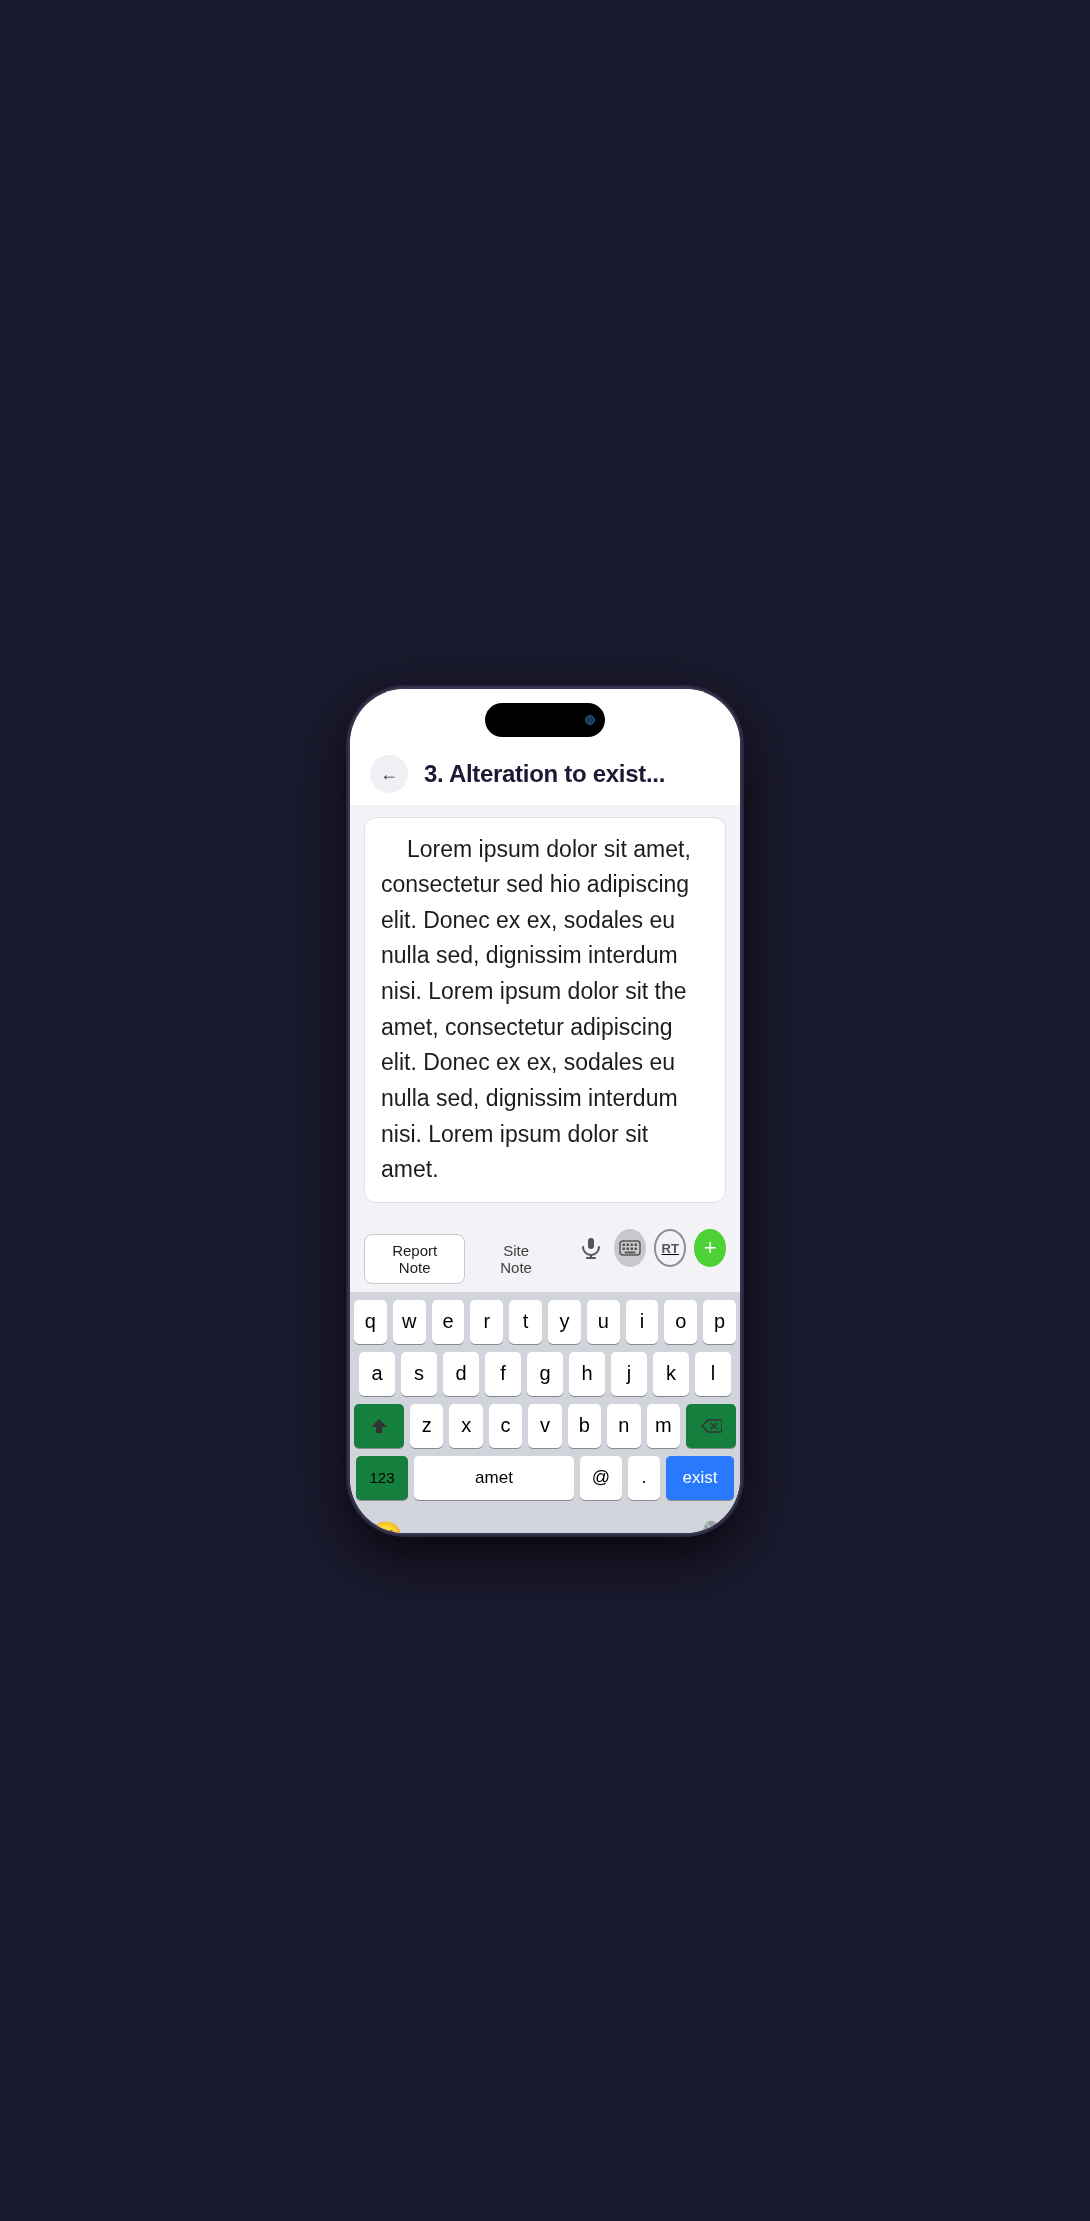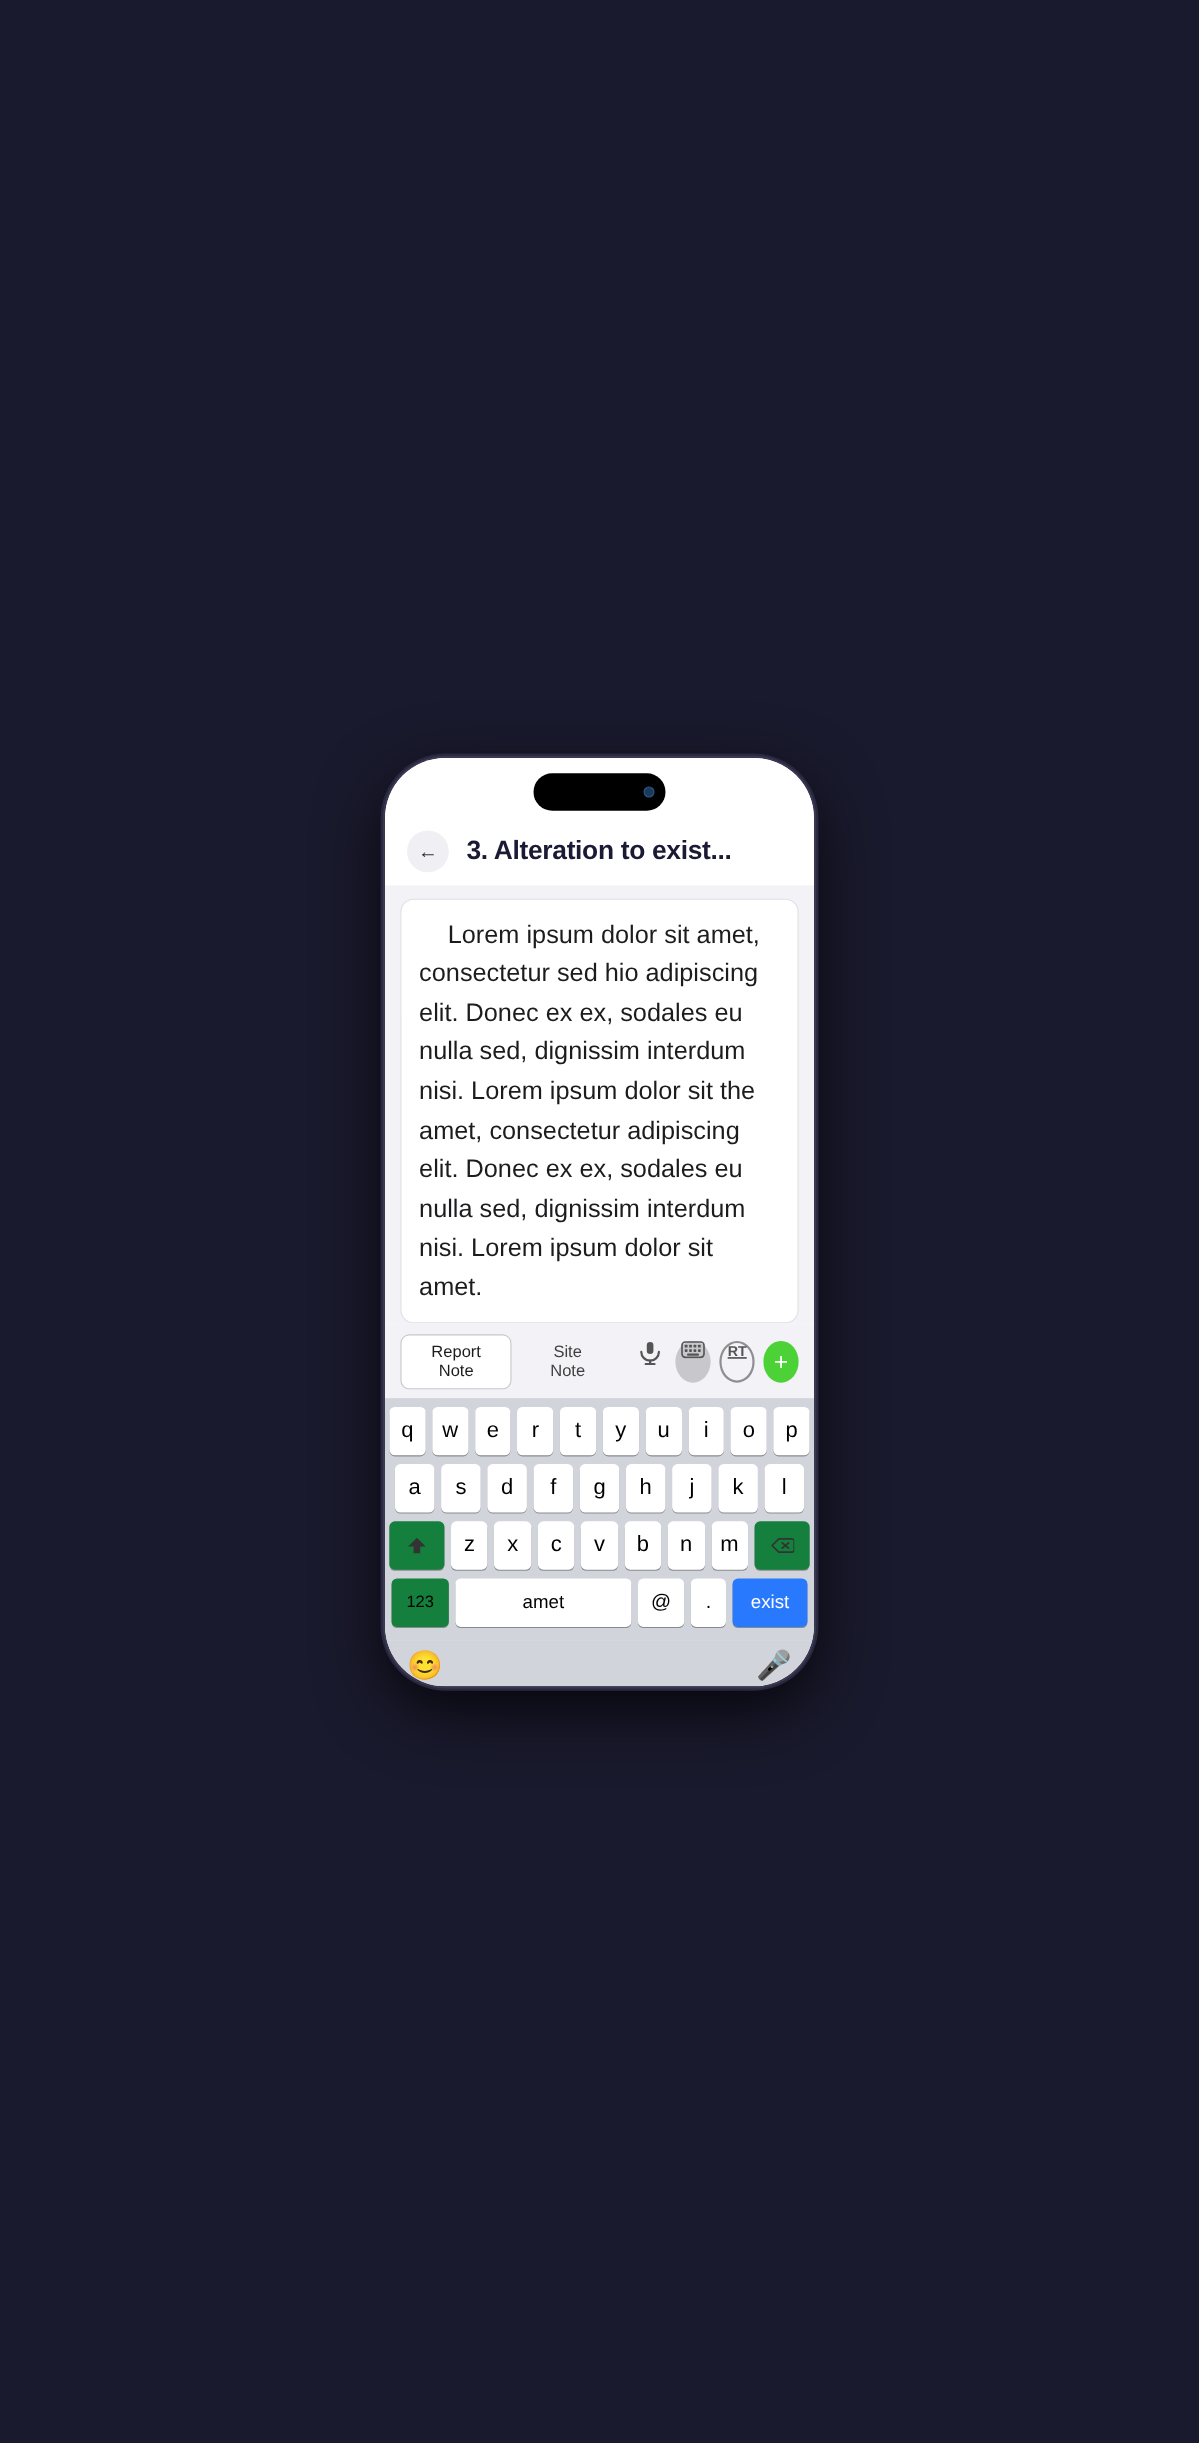--- a/index.html
+++ b/index.html
@@ -162,20 +162,21 @@
       gap: 8px;
     }
 
     .tab-btn {
       padding: 7px 16px;
       border-radius: 8px;
       font-size: 15px;
       font-weight: 500;
       cursor: pointer;
       border: 1px solid #c8c8cc;
+      margin-top: 21px;
     }
 
     .tab-btn.active {
       background: #ffffff;
       color: #1c1c1e;
       border-color: #c8c8cc;
     }
 
     .tab-btn.inactive {
       background: transparent;
@@ -183,20 +184,21 @@
       border-color: transparent;
     }
 
     .toolbar-spacer { flex: 1; }
 
     .toolbar-icon-btn {
       width: 38px;
       height: 38px;
       border-radius: 50%;
       display: flex;
+      align-items: center;
       justify-content: center;
       cursor: pointer;
       border: none;
       background: transparent;
       text-decoration: underline;
     }
 
     .toolbar-icon-btn.gray-bg {
       background: #c8c8cc;
     }

